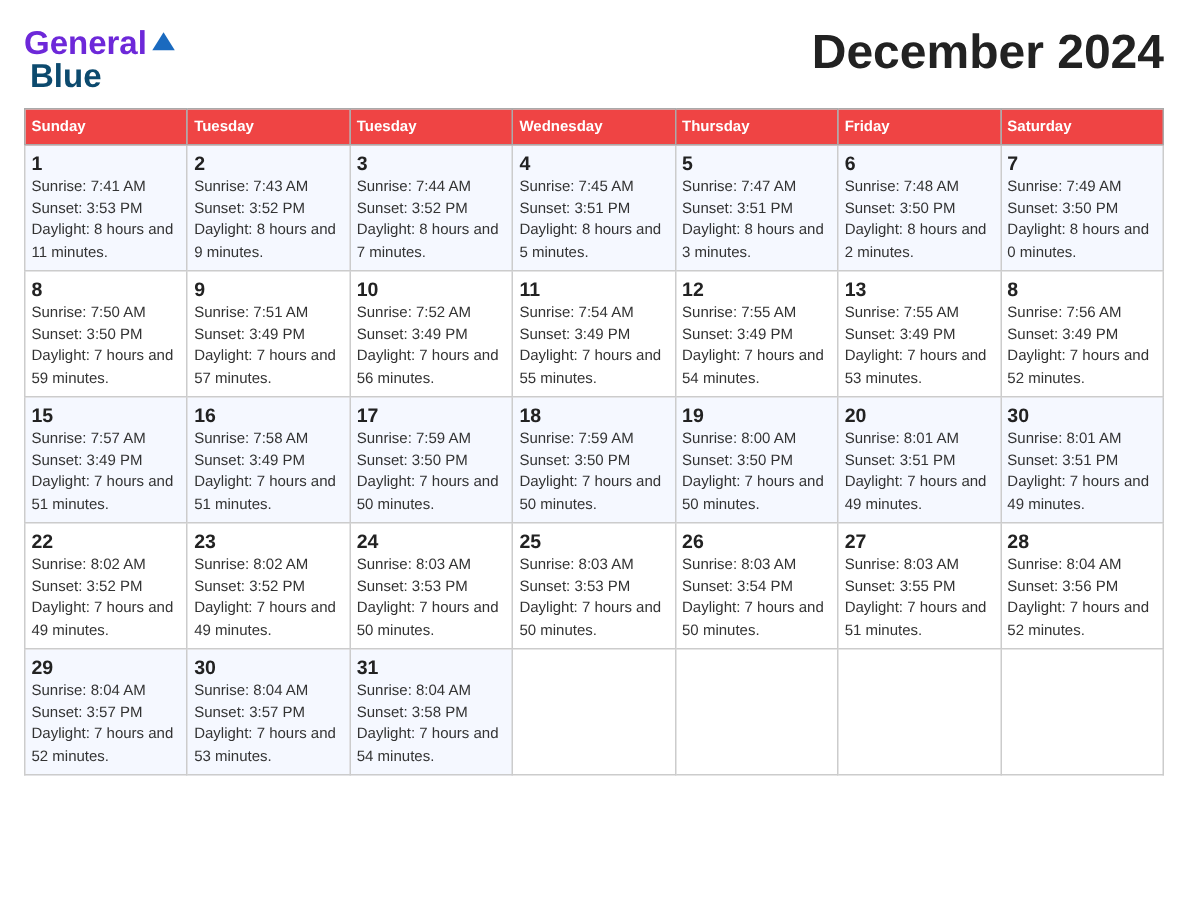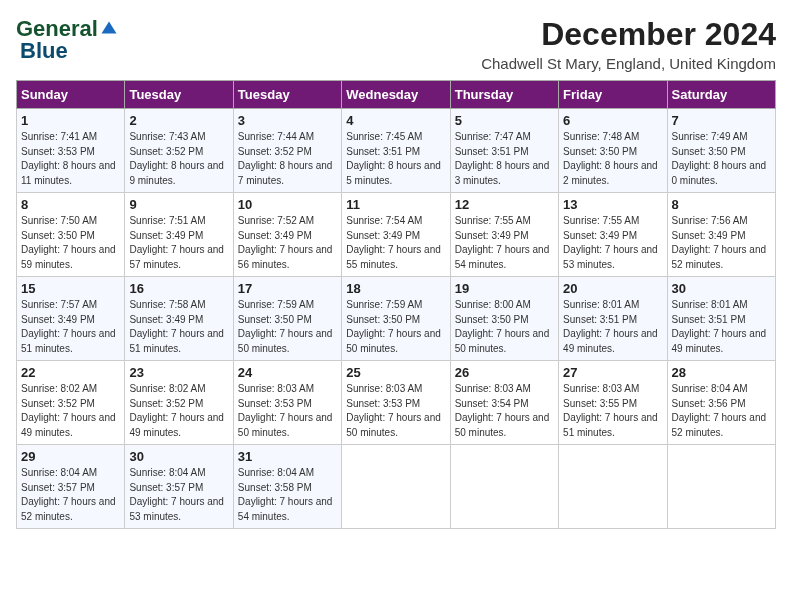--- a/index.html
+++ b/index.html
@@ -20,21 +20,21 @@
       display: flex;
       flex-direction: column;
       align-items: flex-start;
     }
     .logo-text {
       display: flex;
       align-items: center;
       font-size: 22px;
       font-weight: bold;
     }
-    .logo-general { color: #14532d; }
+    .logo-general { color: #6d28d9; }
     .logo-blue { color: #1a6abf; }
     .logo-icon {
       width: 18px;
       height: 18px;
       margin-left: 2px;
     }
     .title-area {
       text-align: right;
     }
     .month-title {
@@ -46,23 +46,23 @@
       font-size: 15px;
       color: #444;
       margin-top: 2px;
     }
     table {
       width: 100%;
       border-collapse: collapse;
       margin-top: 8px;
     }
     thead tr th {
-      background: #701a75;
+      background: #ef4444;
       color: #fff;
-      font-size: 13px;
+      font-size: 10px;
       font-weight: bold;
       padding: 6px 4px;
       text-align: left;
       border: 1px solid #aaa;
     }
     tbody tr td {
       border: 1px solid #ccc;
       vertical-align: top;
       padding: 4px 4px;
       font-size: 10.5px;
@@ -103,21 +103,20 @@
       <svg class="logo-icon" viewBox="0 0 24 24" xmlns="http://www.w3.org/2000/svg">
         <polygon points="12,2 22,18 2,18" fill="#1a6abf"></polygon>
       </svg>
     </div>
     <div style="display:flex;align-items:center;margin-top:-4px;margin-left:4px;">
       <span class="logo-blue" style="font-size:22px;font-weight:bold;color:#0c4a6e;">Blue</span>
     </div>
   </div>
   <div class="title-area">
     <div class="month-title">December 2024</div>
-    <div class="location-title">Chadwell St Mary, England, United Kingdom</div>
   </div>
 </div>
 
 <table>
   <thead>
     <tr>
     <th>Sunday</th>
         <th>Tuesday</th>
         <th>Tuesday</th>
         <th>Wednesday</th>

